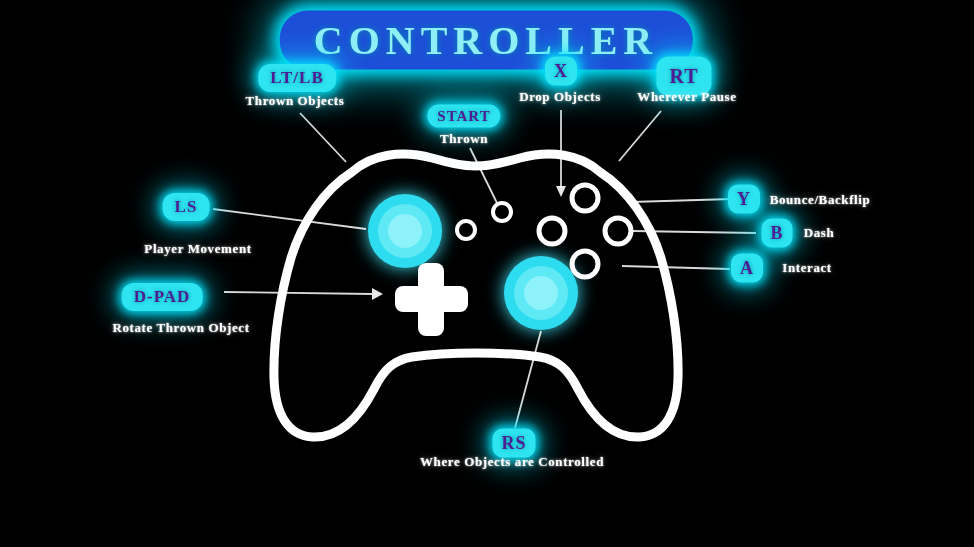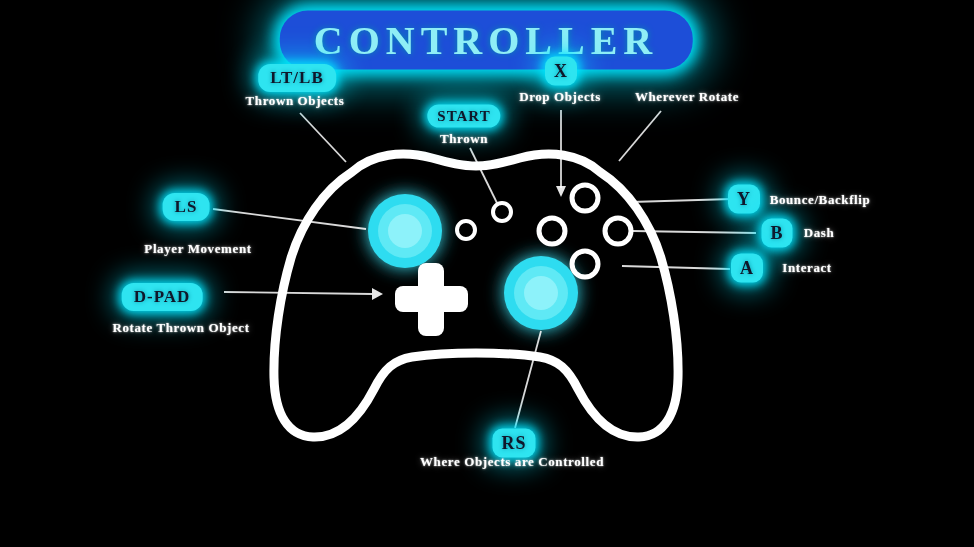--- a/index.html
+++ b/index.html
@@ -1,20 +1,20 @@
 <!DOCTYPE html>
 <html><head>
 <meta charset="utf-8">
 <style>
   html,body{margin:0;padding:0;background:#000;}
   .stage{position:relative;width:974px;height:547px;background:#000;overflow:hidden;
          font-family:"Liberation Serif",serif;}
   
   .badge{position:absolute;transform:translate(-50%,-50%);
-         background:#2ee4f0;color:#0f172a;font-weight:bold;text-align:center;
+         background:#2ee4f0;color:#4c1d95;font-weight:bold;text-align:center;
          border-radius:12px;padding:4px 12px;font-size:17px;letter-spacing:1px;
          box-shadow:0 0 10px 3px rgba(0,230,255,.9),0 0 26px 10px rgba(0,230,255,.45);
          text-shadow:0 0 4px rgba(0,140,160,.9);white-space:nowrap;}
   .badge.small{padding:4px 9px;font-size:18px;border-radius:10px;}
   .badge.tall{padding:8px 13px;font-size:20px;border-radius:12px;}
   
   .title{position:absolute;left:486px;top:40px;transform:translate(-50%,-50%);
          background:#1d4ed8;color:#8feef6;font-weight:bold;font-size:40px;
          letter-spacing:6px;padding:6px 34px;border-radius:28px;white-space:nowrap;
          box-shadow:0 0 14px 6px rgba(0,230,255,.95),0 0 40px 18px rgba(0,230,255,.5);
@@ -103,31 +103,32 @@
 
     <polygon points="372,288 372,300 383,294" fill="rgba(255,255,255,0.9)"></polygon>
     <polygon points="556,186 566,186 561,197" fill="rgba(255,255,255,0.9)"></polygon>
   </svg>
 
   <div class="title">CONTROLLER</div>
 
   <div class="badge" style="left:297px;top:78px;">LT/LB</div>
   <div class="badge" style="left:464px;top:116px;font-size:15px;padding:3px 10px;">START</div>
   <div class="badge small" style="left:561px;top:71px;">X</div>
+  <div class="badge tall" style="left:684px;top:76px;">RT</div>
   <div class="badge" style="left:186px;top:207px;">LS</div>
   <div class="badge" style="left:162px;top:297px;">D-PAD</div>
   <div class="badge small" style="left:744px;top:199px;">Y</div>
   <div class="badge small" style="left:777px;top:233px;">B</div>
   <div class="badge small" style="left:747px;top:268px;">A</div>
   <div class="badge small" style="left:514px;top:443px;">RS</div>
 
   <div class="label" style="left:295px;top:101px;">Thrown Objects</div>
   <div class="label" style="left:464px;top:139px;">Thrown</div>
   <div class="label" style="left:560px;top:97px;">Drop Objects</div>
-  <div class="label" style="left:687px;top:97px;">Wherever Rotate</div>
+  <div class="label" style="left:687px;top:97px;">Wherever Pause</div>
   <div class="label" style="left:198px;top:233px;margin-top:16px;">Player Movement</div>
   <div class="label" style="left:181px;top:320px;margin-top:8px;">Rotate Thrown Object</div>
   <div class="label" style="left:820px;top:200px;">Bounce/Backflip</div>
   <div class="label" style="left:819px;top:233px;">Dash</div>
   <div class="label" style="left:807px;top:268px;">Interact</div>
   <div class="label" style="left:512px;top:462px;">Where Objects are Controlled</div>
 
 </div>
 
 </body></html>

